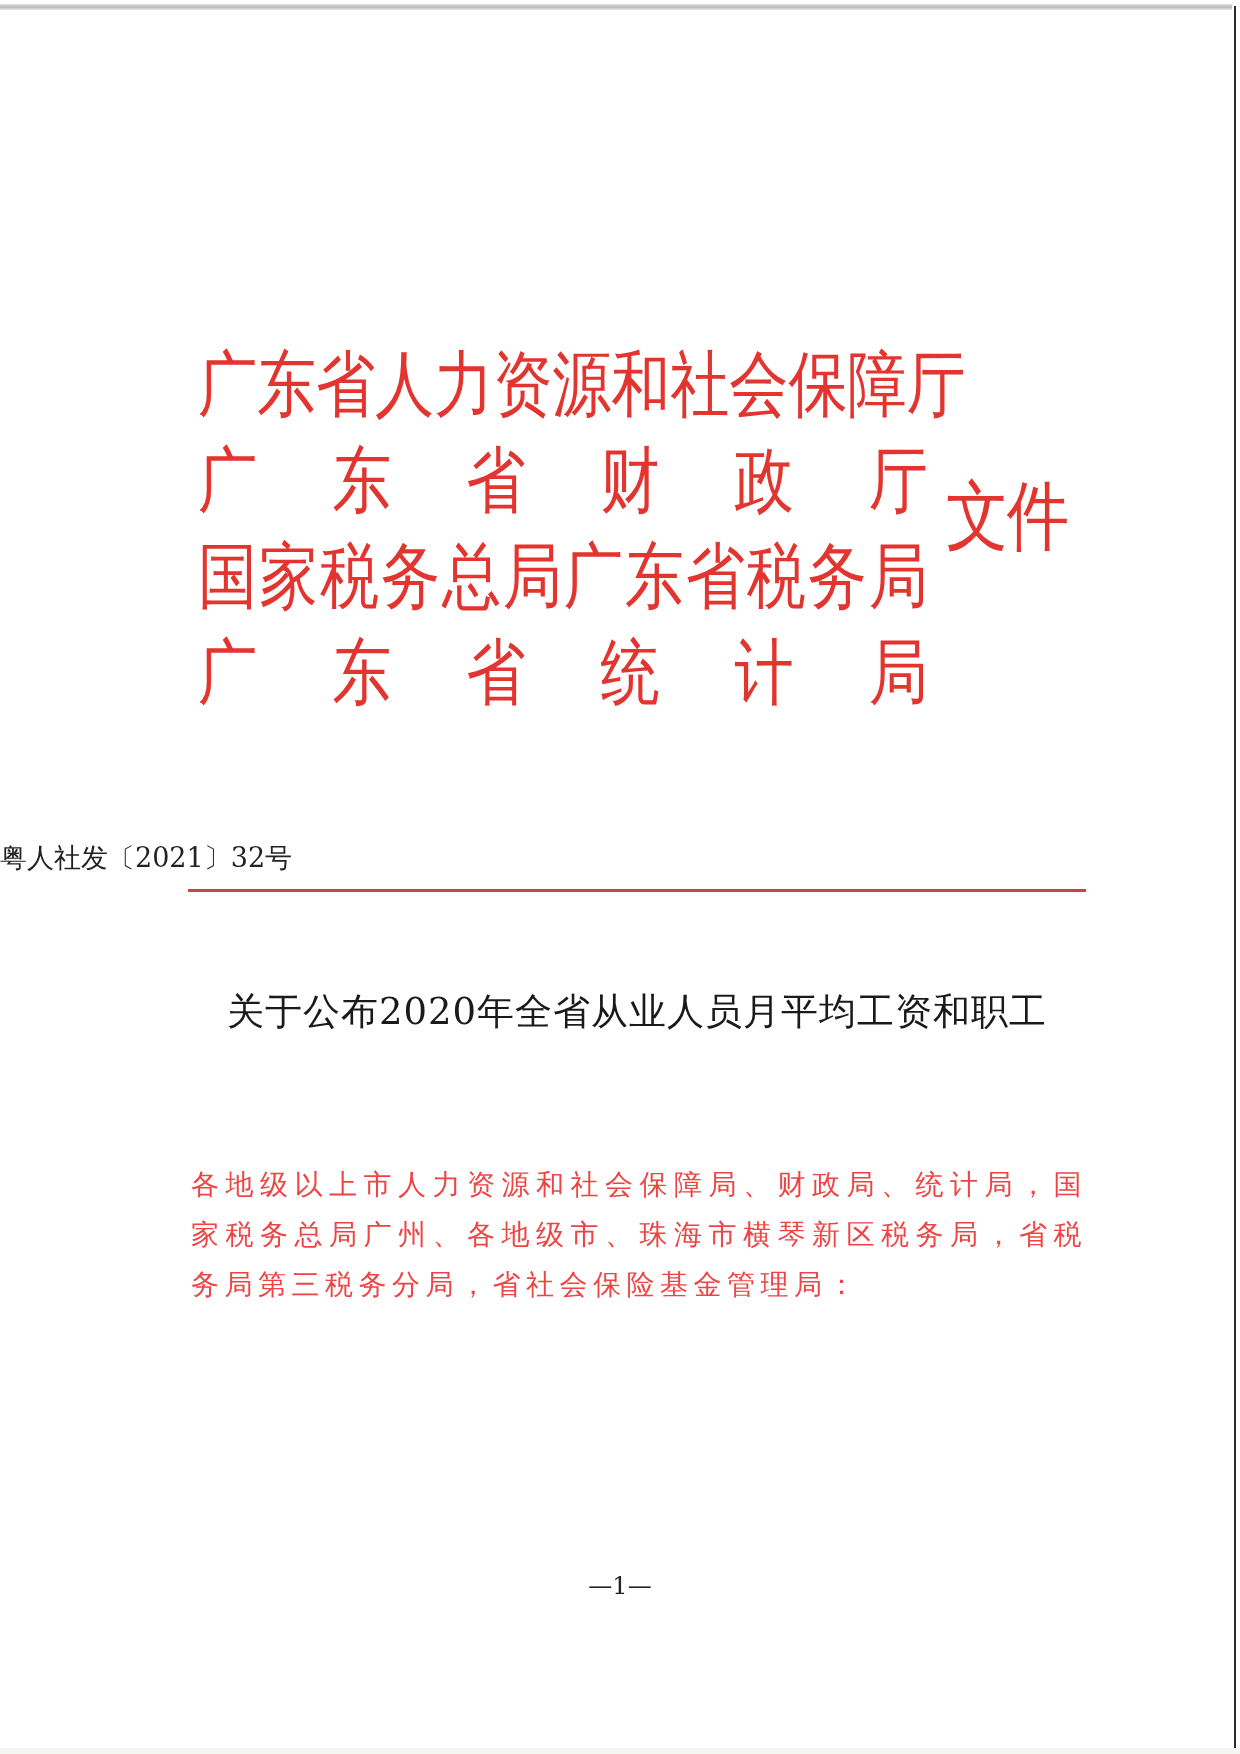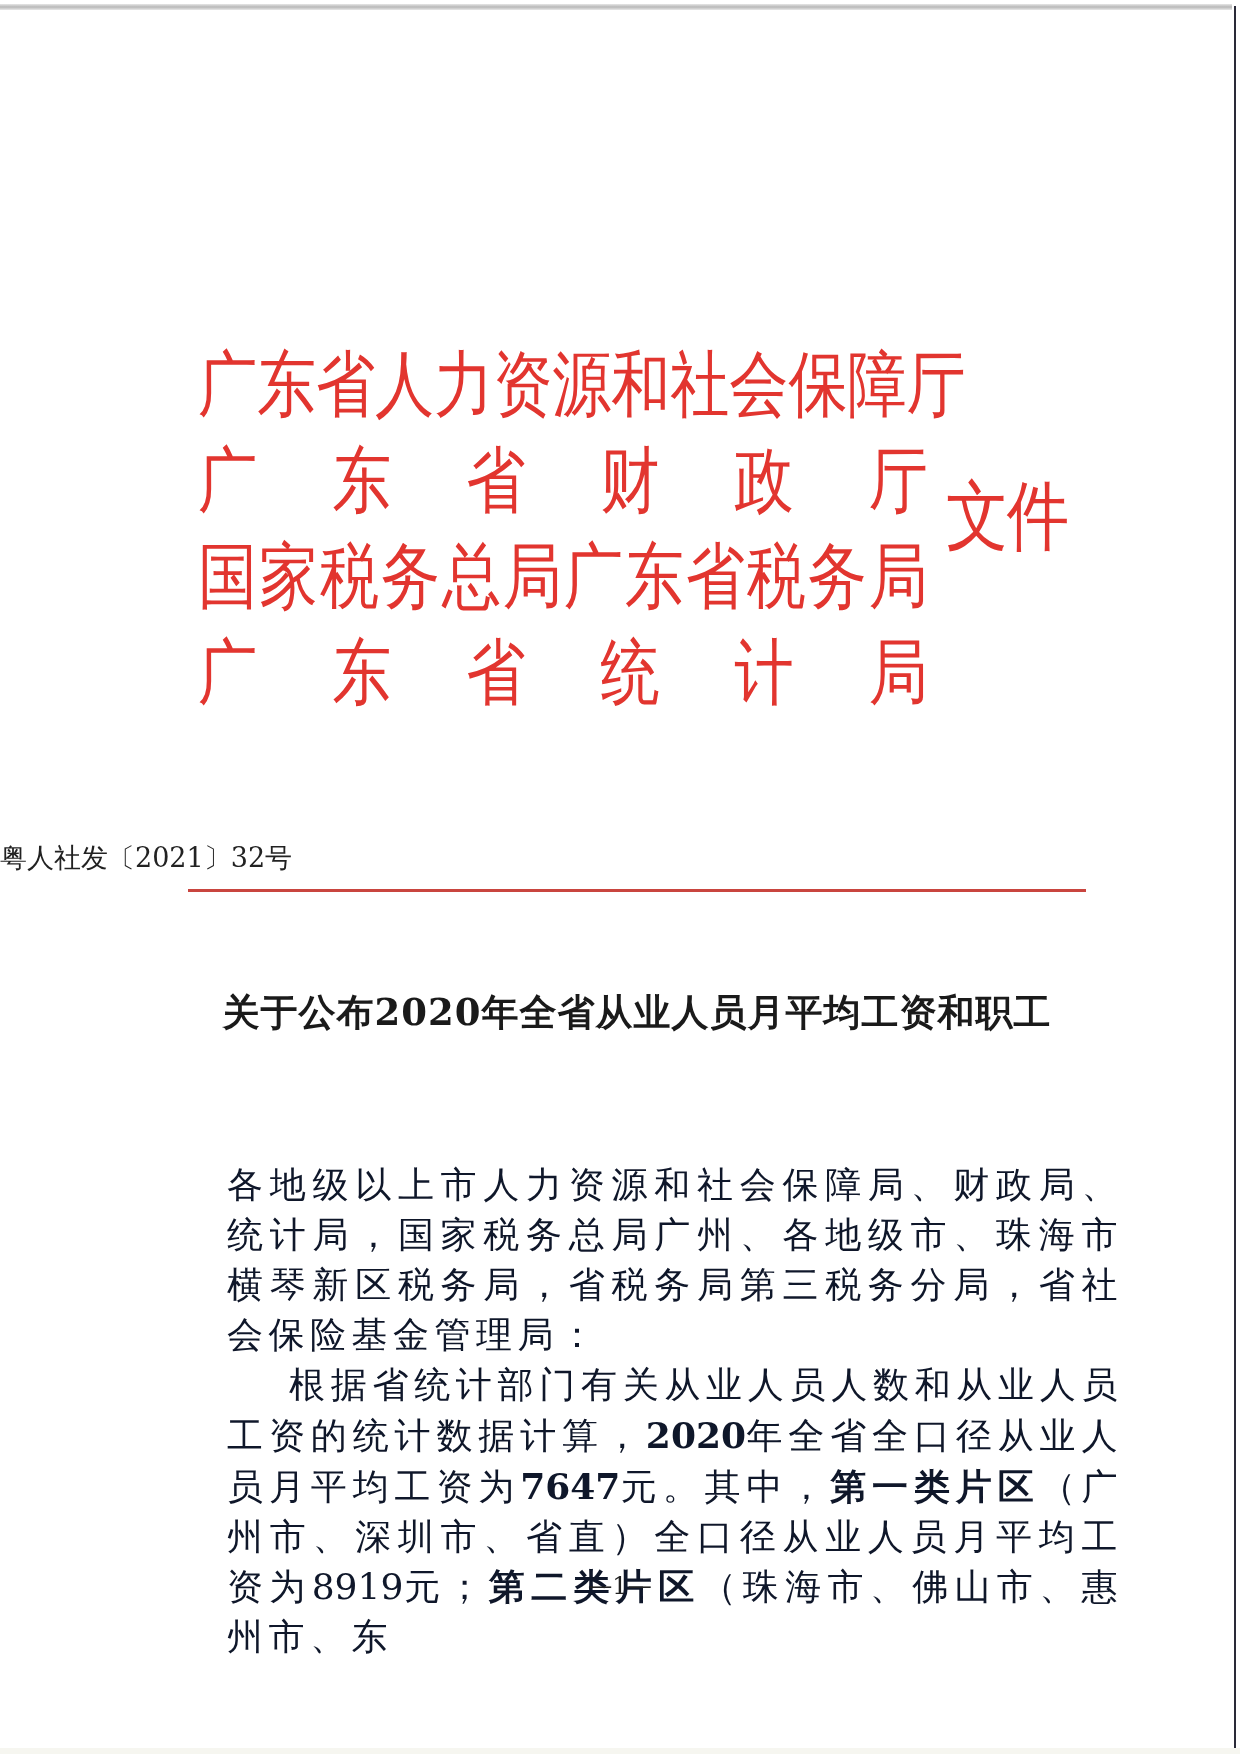--- a/index.html
+++ b/index.html
@@ -19,26 +19,26 @@
   .mast-row span { display: inline-block; }
   .mast-suffix { position: absolute; left: 946px; top: 466px; color: #e2352f;
     font-family: "DejaVu Serif", "Liberation Serif", serif; font-size: 76px; line-height: 100px;
     transform: scaleX(0.82); transform-origin: left center; letter-spacing: -2px; }
 
   .doc-number { position: absolute; left: 0; width: 1240px; top: 838px; text-align: left;
     font-size: 27px; line-height: 40px; color: #222; }
   .red-rule { position: absolute; left: 188px; top: 889px; width: 898px; height: 3px; background: #c9453f; }
 
   .title { position: absolute; left: 188px; width: 898px; top: 984px; text-align: center;
-    font-family: "DejaVu Serif", "Liberation Serif", serif; font-weight: bold; font-size: 37px;
+    font-family: "DejaVu Serif", "Liberation Serif", serif; font-weight: normal; font-size: 37px;
     line-height: 56px; color: #1a1a1a; letter-spacing: 1px; }
 
   .body { position: absolute; left: 191px; width: 896px; top: 1160px;
-    font-family: "DejaVu Sans", "Liberation Sans", sans-serif; font-size: 36px; line-height: 50px;
-    color: #0f172a; letter-spacing: 5.5px; text-align: justify; margin-left: 36px; }
+    font-family: "DejaVu Sans", "Liberation Sans", sans-serif; font-size: 28px; line-height: 50px;
+    color: #ef4444; letter-spacing: 5.5px; text-align: justify; }
   .body p { margin: 0; }
   .body .indent { text-indent: 62px; }
   .body b { font-weight: bold; font-family: "DejaVu Sans", "Liberation Sans", sans-serif; }
   .num { font-family: "DejaVu Serif", "Liberation Serif", serif; letter-spacing: 0; }
   .num-bold { font-family: "DejaVu Serif", "Liberation Serif", serif; font-weight: bold; letter-spacing: 0; }
 
   .page-number { position: absolute; left: 0; width: 1240px; top: 1571px; text-align: center;
     font-size: 24px; line-height: 30px; color: #222; }
 </style>
 </head>
@@ -99,16 +99,15 @@
 
 <div class="doc-number">粤人社发〔2021〕32号</div>
 <div class="red-rule"></div>
 
 <div class="title">
   <div>关于公布2020年全省从业人员月平均工资和职工</div>
 </div>
 
 <div class="body">
   <p>各地级以上市人力资源和社会保障局、财政局、统计局，国家税务总局广州、各地级市、珠海市横琴新区税务局，省税务局第三税务分局，省社会保险基金管理局：</p>
-  <p class="indent"><span>根据省统计部门有关从业人员人数和从业人员工资的统计数据计算，</span><span class="num-bold">2020</span><span>年全省全口径从业人员月平均工资为</span><span class="num-bold">7647</span><span>元。其中，</span><b>第一类片区</b><span>（广州市、深圳市、省直）全口径从业人员月平均工资为</span><span class="num">8919</span><span>元；</span><b>第二类片区</b><span>（珠海市、佛山市、惠州市、东</span></p>
 </div>
 
 <div class="page-number">—1—</div>
 
 </body></html>

